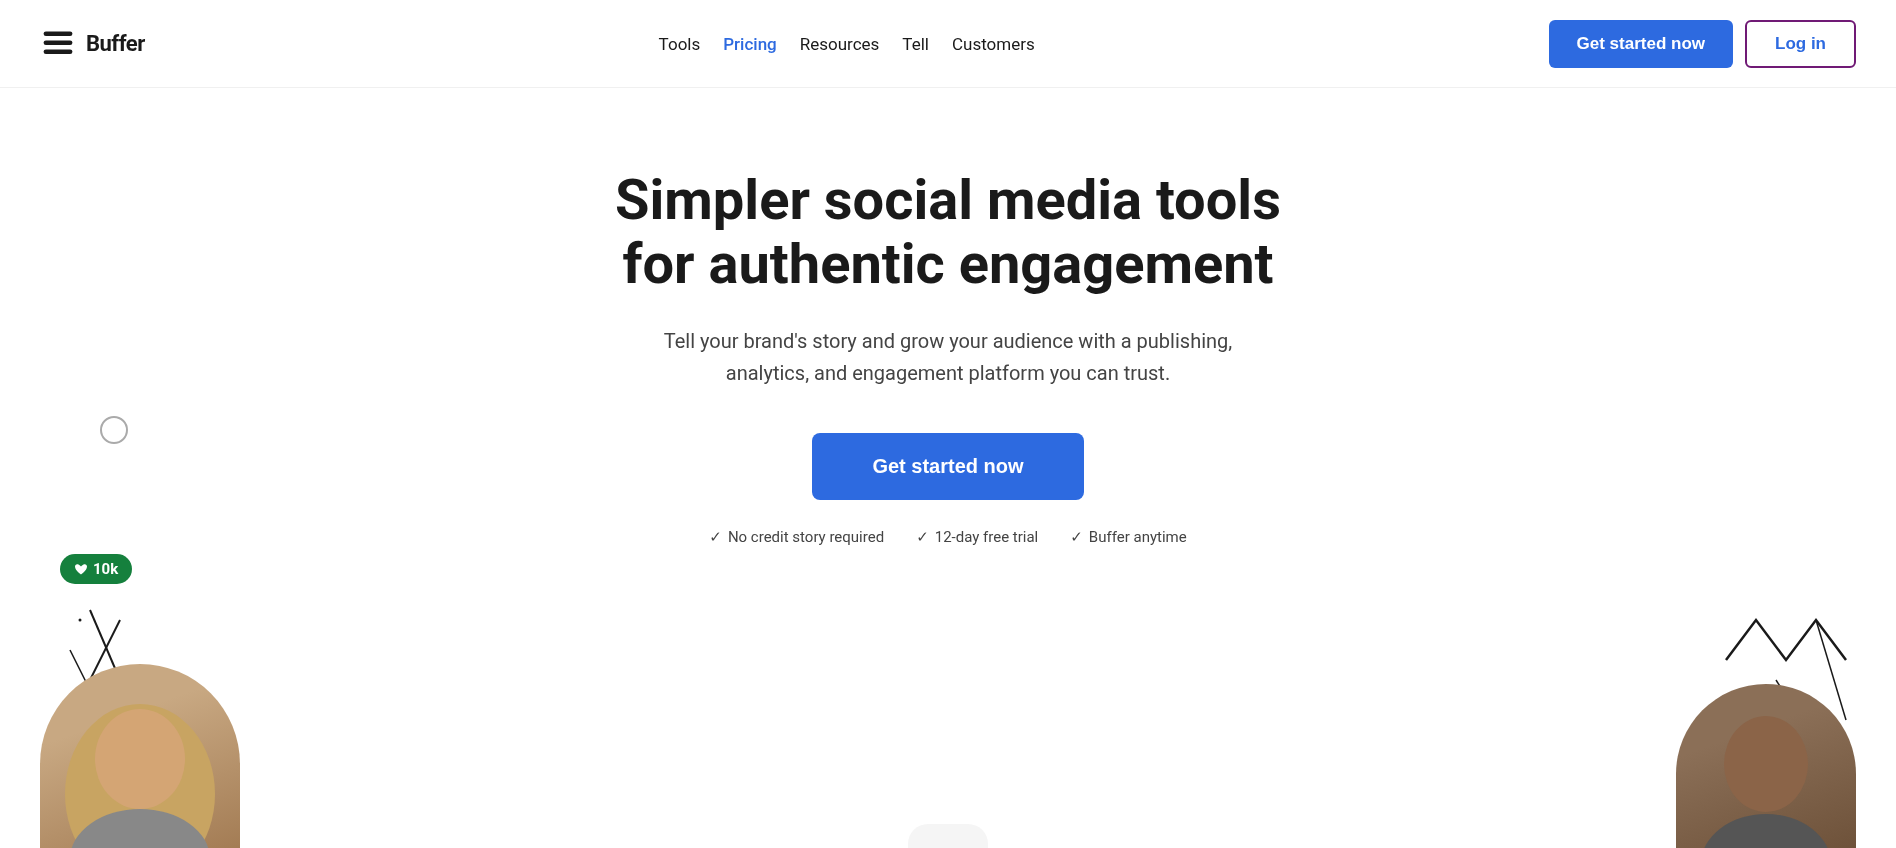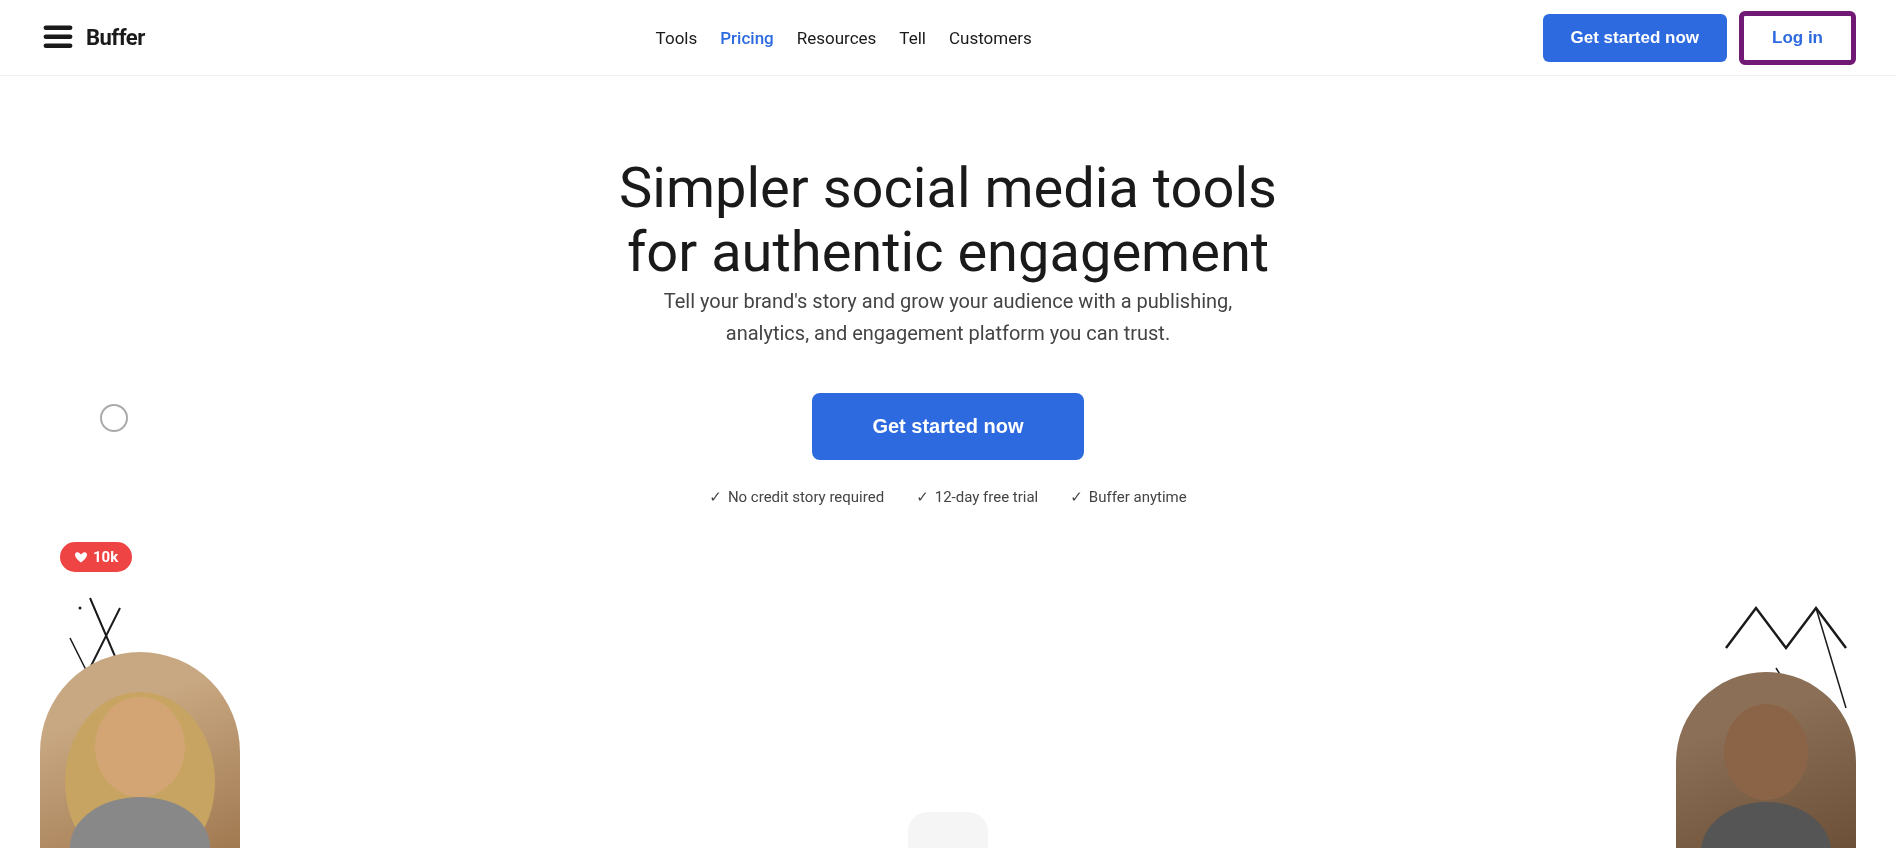--- a/index.html
+++ b/index.html
@@ -14,21 +14,21 @@
       color: #1a1a1a;
       overflow-x: hidden;
     }
 
     
     .navbar {
       display: flex;
       align-items: center;
       justify-content: space-between;
       padding: 0 40px;
-      height: 76px;
+      height: 88px;
       border-bottom: 1px solid #f0f0f0;
       position: relative;
       z-index: 10;
     }
 
     .logo-area {
       display: flex;
       align-items: center;
       gap: 10px;
       cursor: pointer;
@@ -81,21 +81,21 @@
       padding: 14px 28px;
       font-size: 17px;
       font-weight: 600;
       cursor: pointer;
       white-space: nowrap;
     }
 
     .btn-outline {
       background: transparent;
       color: #2d6ae0;
-      border: 5px solid #701a75;
+      border: 2px solid #701a75;
       border-radius: 6px;
       padding: 12px 28px;
       font-size: 17px;
       font-weight: 600;
       cursor: pointer;
       white-space: nowrap;
     }
 
     
     .hero {
@@ -104,24 +104,25 @@
       align-items: center;
       text-align: center;
       padding: 80px 40px 40px;
       position: relative;
       min-height: 776px;
       overflow: hidden;
     }
 
     .hero-title {
       font-size: 56px;
-      font-weight: 400;
+      font-weight: 700;
       line-height: 1.15;
       max-width: 680px;
       color: #1a1a1a;
+      margin-bottom: 28px;
     }
 
     .hero-subtitle {
       font-size: 20px;
       font-weight: 400;
       color: #444;
       max-width: 580px;
       line-height: 1.6;
       margin-bottom: 44px;
     }
@@ -155,21 +156,21 @@
     .checkmark {
       color: #444;
       font-size: 15px;
     }
 
     
     .like-badge {
       position: absolute;
       left: 60px;
       bottom: 280px;
-      background: #ef4444;
+      background: #15803d;
       color: white;
       border-radius: 20px;
       padding: 6px 14px;
       font-size: 15px;
       font-weight: 700;
       display: flex;
       align-items: center;
       gap: 5px;
       z-index: 5;
     }

